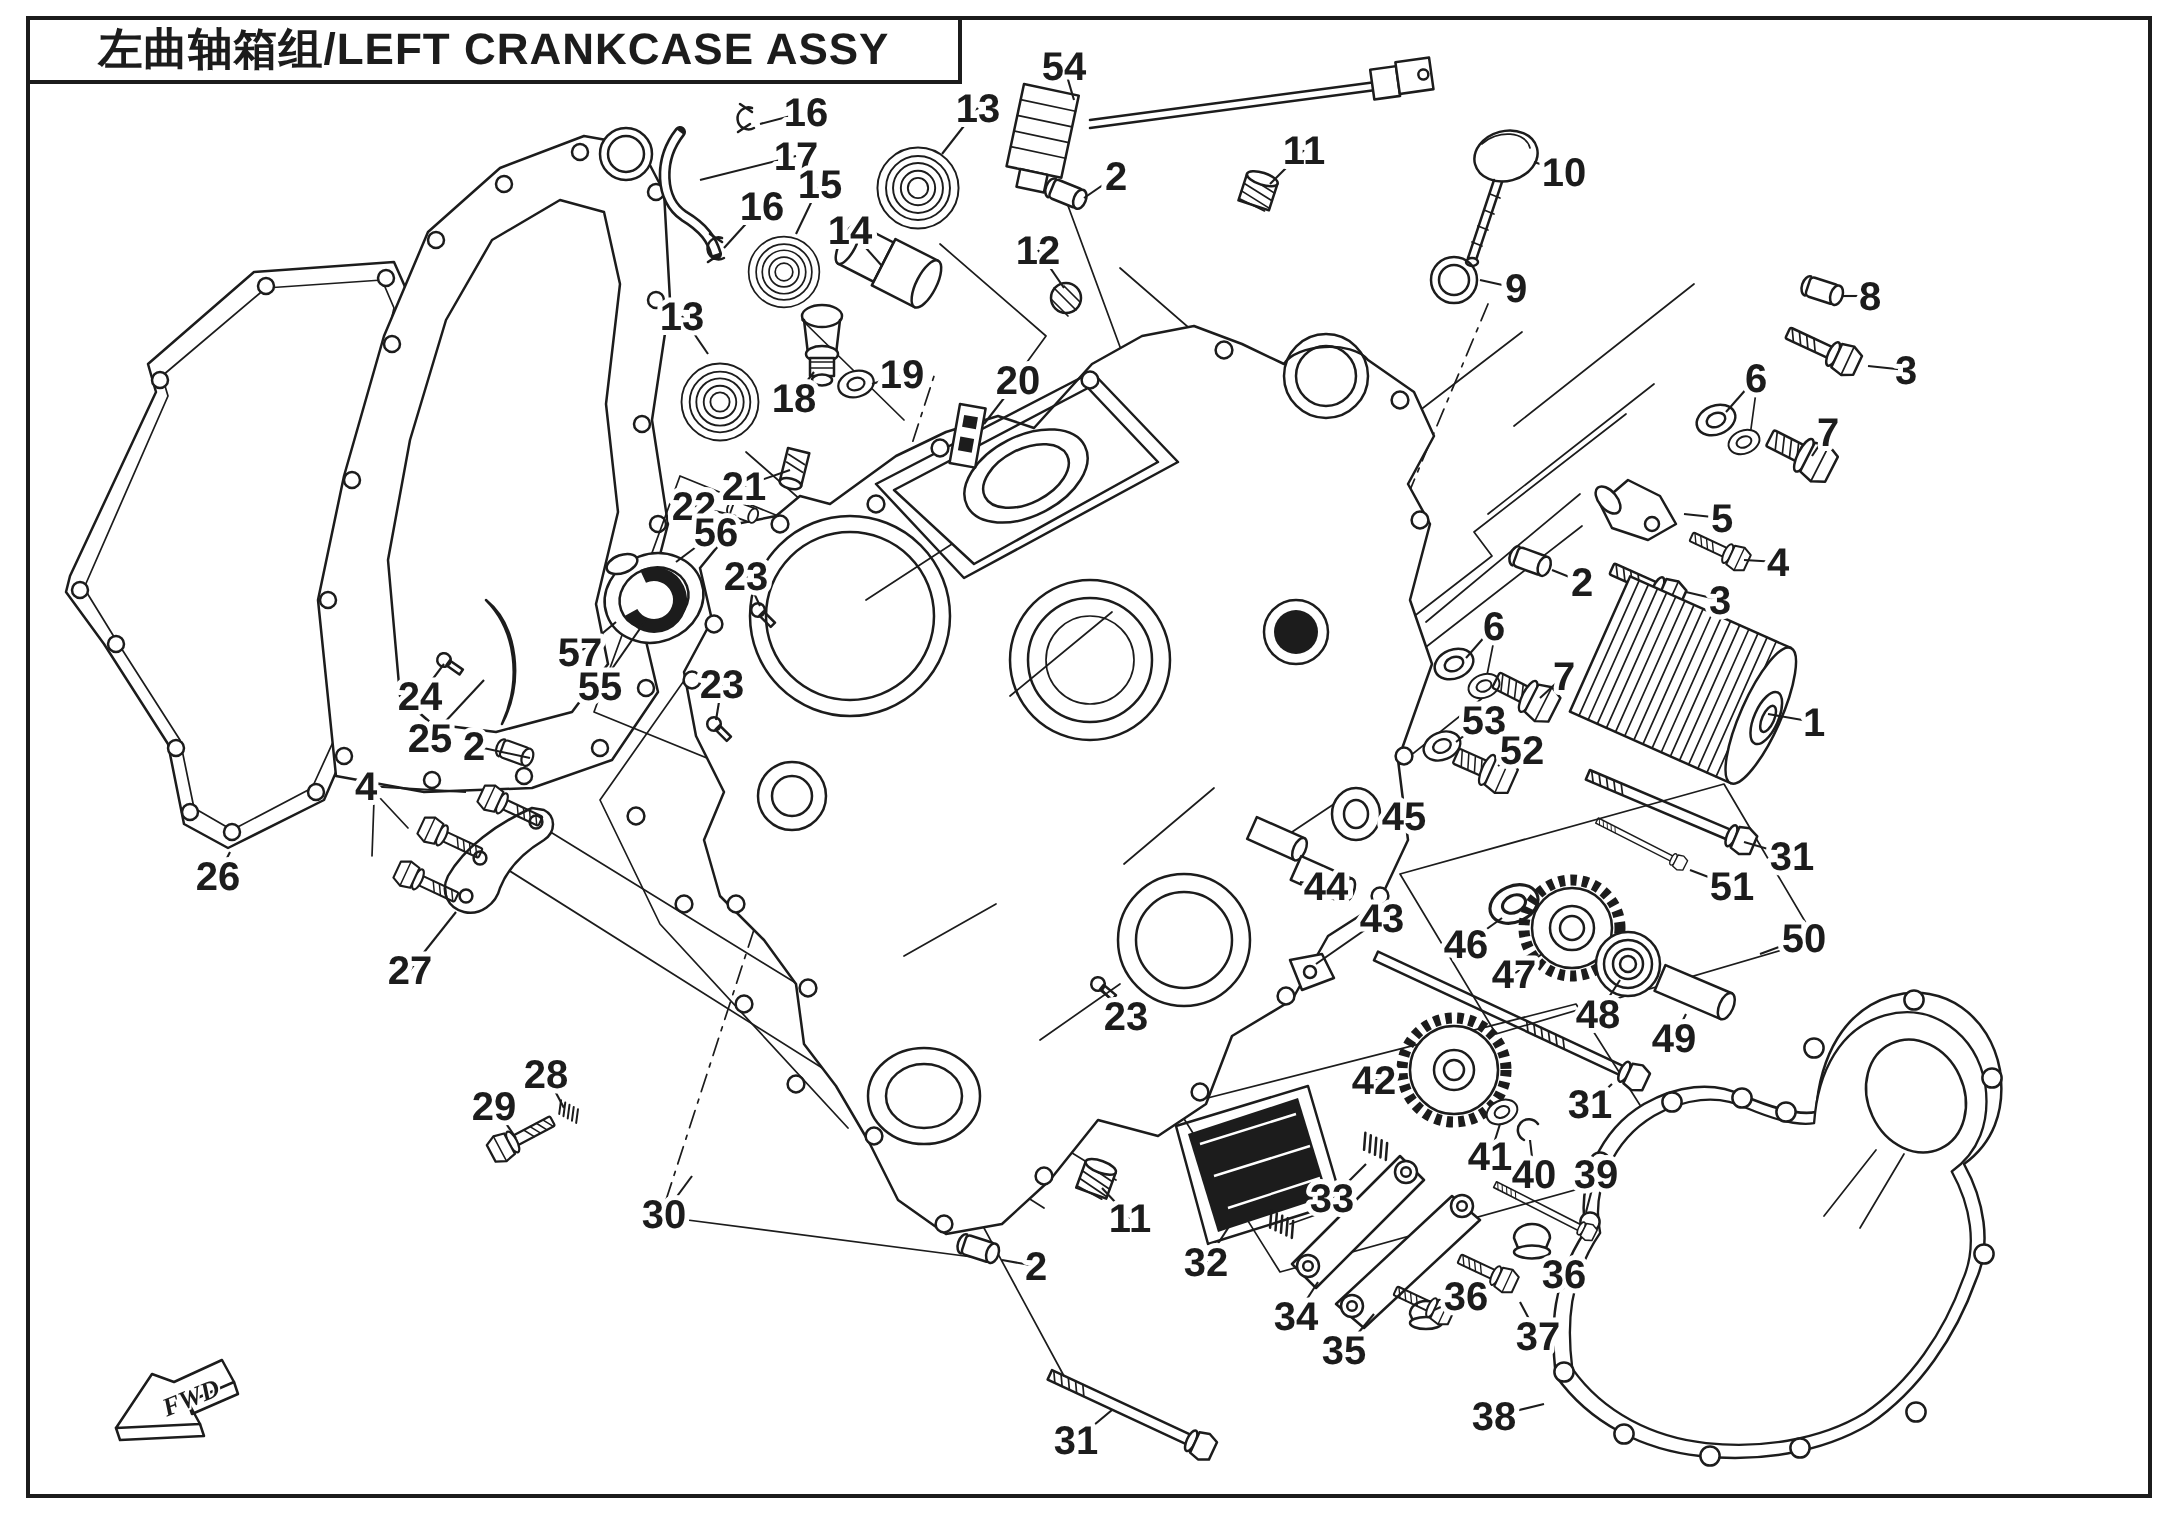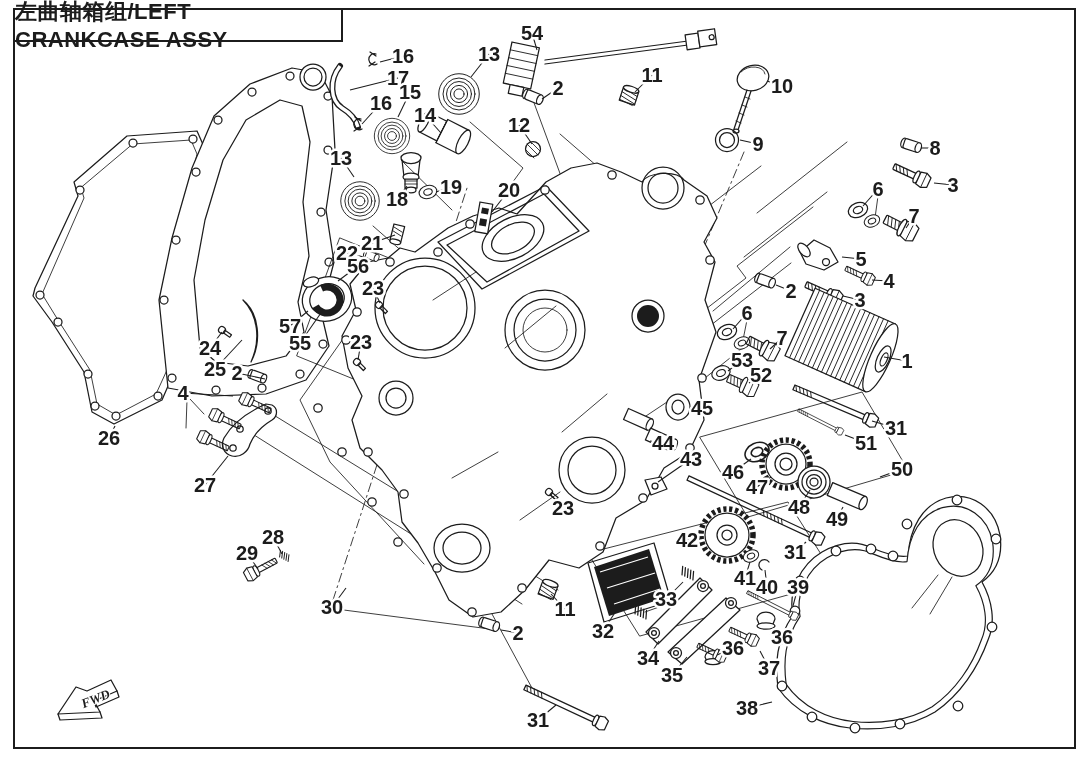--- a/index.html
+++ b/index.html
@@ -1,23 +1,23 @@
 <!DOCTYPE html>
 <html style="--ink: #1c1c1c; --paper: #ffffff;"><head>
 <meta charset="utf-8">
 <style>
   :root { --ink:#1c1c1c; --paper:#ffffff; }
   html,body { margin:0; padding:0; background:#888; }
   .page { position:relative; width:1090px; height:760px; background:var(--paper); overflow:hidden;
           font-family:"Liberation Sans",sans-serif; }
   .frame { position:absolute; left:13px; top:8px; width:1063px; height:741px;
            border:2px solid var(--ink); box-sizing:border-box; }
-  .title-box { position:absolute; left:13px; top:8px; width:330px; height:34px;
+  .title-box { position:absolute; left:13px; top:8px; width:468px; height:34px;
                border:2px solid var(--ink); box-sizing:border-box; background:var(--paper);
-               display:flex; align-items:center; 
+               display:flex; align-items:center; justify-content:center;
                font-weight:bold; font-size:22px; letter-spacing:0.5px; color:var(--ink); }
   svg.canvas { position:absolute; left:0; top:0; }
   .ln  { fill:none; stroke:var(--ink); stroke-width:1.25; stroke-linecap:round; stroke-linejoin:round; }
   .lnf { fill:#fff; stroke:var(--ink); stroke-width:1.25; stroke-linejoin:round; }
   .blk { fill:var(--ink); stroke:none; }
   .thin { stroke-width:0.85; }
   .wht { stroke:#fff; stroke-width:1.2; fill:none; }
   .dashdot { stroke-dasharray:9 4 2 4; }
   .teeth { fill:none; stroke:var(--ink); stroke-width:5.5; stroke-dasharray:3.2 2.7; }
   .shell { fill:none; stroke:var(--ink); stroke-width:7; stroke-dasharray:60 24; }

